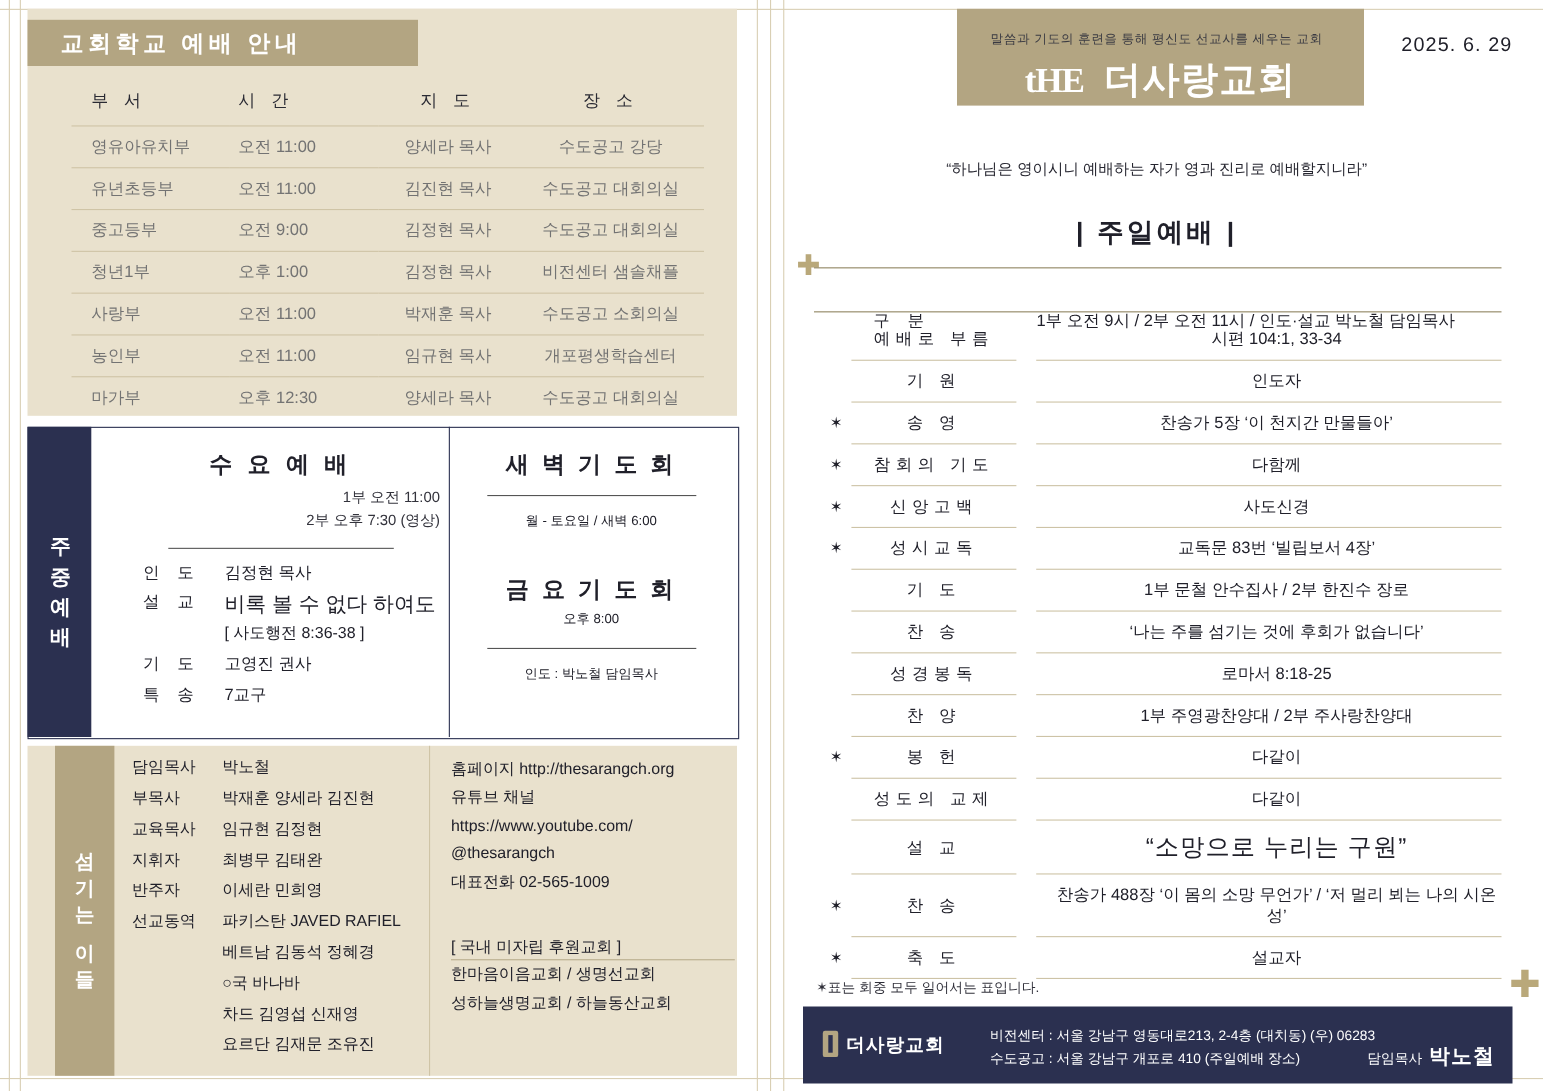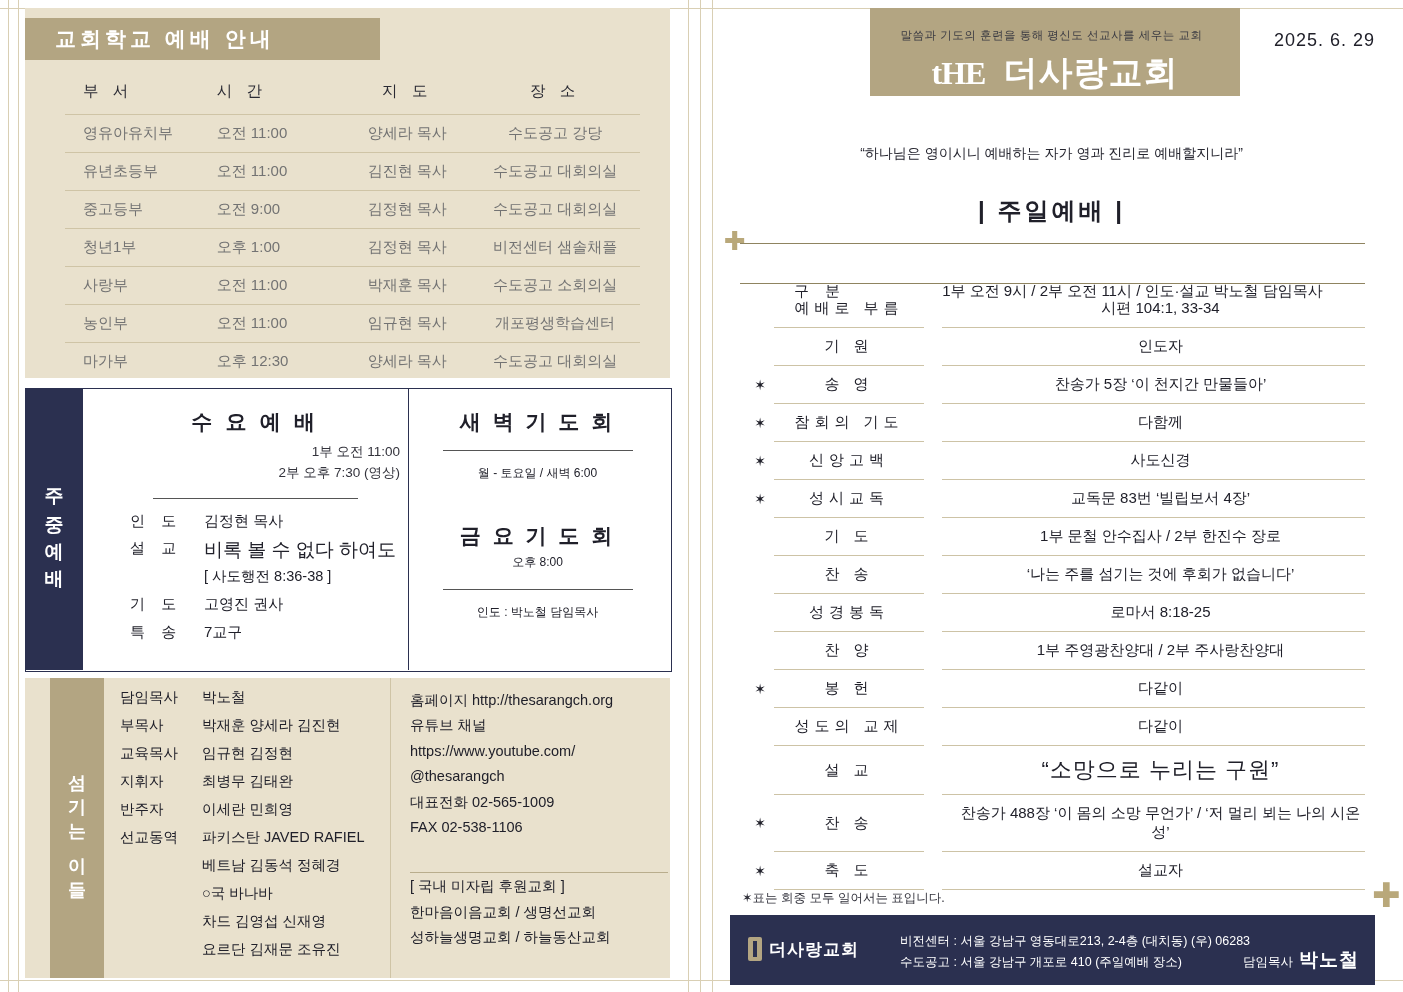--- a/index.html
+++ b/index.html
@@ -59,21 +59,21 @@
   }
   .mid-tab{
     position:absolute;left:25px;top:388px;width:58px;height:282px;
     background:#2b3050;color:#fff;
     display:flex;align-items:center;justify-content:center;
   }
   .mid-tab span{
     writing-mode:vertical-rl;font-size:19px;letter-spacing:8px;font-weight:700;
   }
   .wed{position:absolute;left:110px;top:400px;width:290px;text-align:center;}
-  .wed h3{margin:8px 0 6px;font-size:21px;letter-spacing:4px;font-weight:700;font-family:Liberation Serif, serif;}
+  .wed h3{margin:8px 0 6px;font-size:21px;letter-spacing:4px;font-weight:700;}
   .wed .sub{font-size:13.5px;line-height:1.55;color:#33333c;text-align:right;}
   .wed .rule{width:205px;height:1px;background:#555;margin:14px auto 12px;}
   .wed-rows{margin-top:4px;text-align:left;padding-left:20px;}
   .wed-row{display:flex;font-size:15px;margin-bottom:7px;line-height:1.35;}
   .wed-row .lbl{width:74px;letter-spacing:6px;flex:0 0 74px;}
   .wed-row .val{flex:1;}
   .wed-row .val.big{font-size:19px;line-height:1.3;}
   .wed-row .val .ref{font-size:14.5px;}
 
   .dawn{position:absolute;left:415px;top:400px;width:245px;text-align:center;}
@@ -323,21 +323,20 @@
         <span class="val">요르단  김재문 조유진</span>
       </div>
     </div>
 
     <div class="serve-right">
       <div>홈페이지 http://thesarangch.org</div>
       <div>유튜브 채널</div>
       <div>https://www.youtube.com/</div>
       <div>@thesarangch</div>
       <div>대표전화 02-565-1009</div>
-      <div>FAX 02-538-1106</div>
       <div class="blk2">
         <div>[ 국내 미자립 후원교회 ]</div>
         <div>한마음이음교회 / 생명선교회</div>
         <div>성하늘생명교회 / 하늘동산교회</div>
       </div>
     </div>
   </div>
 
   <div class="right">
 

